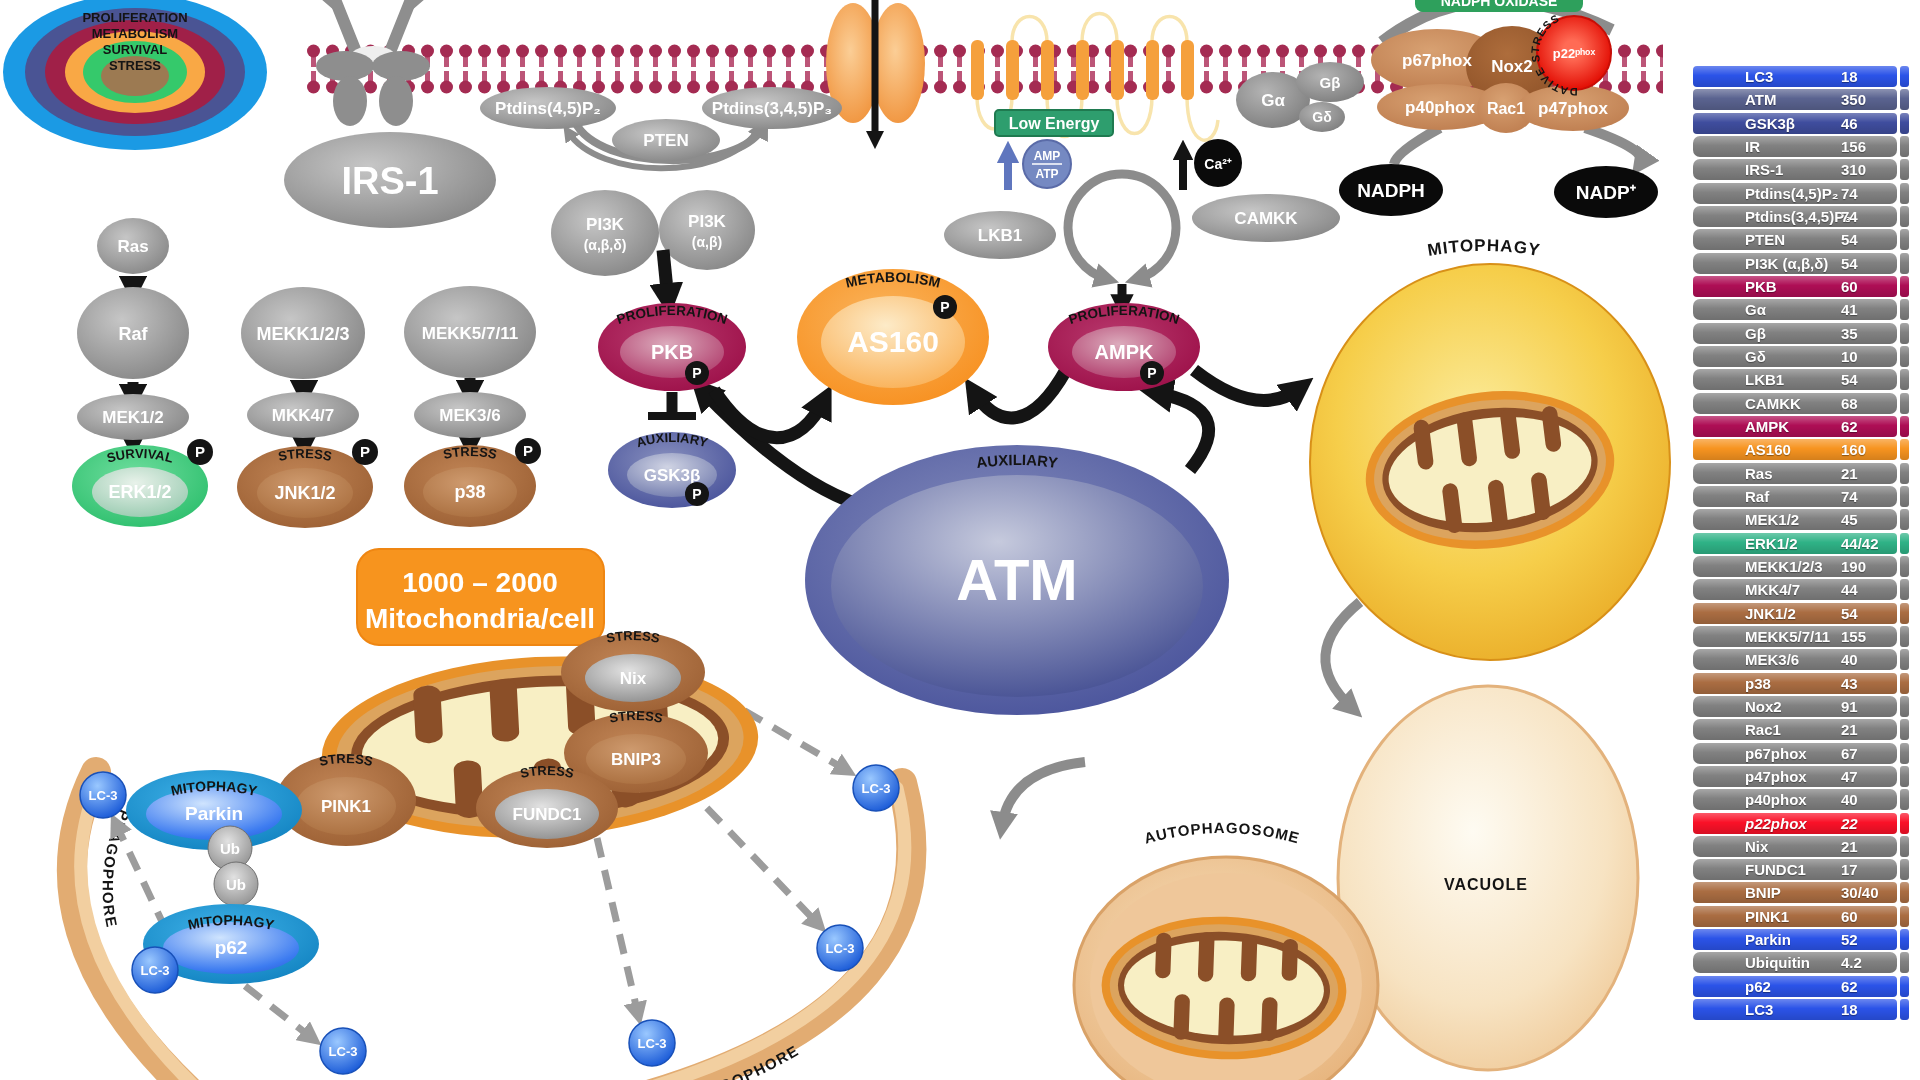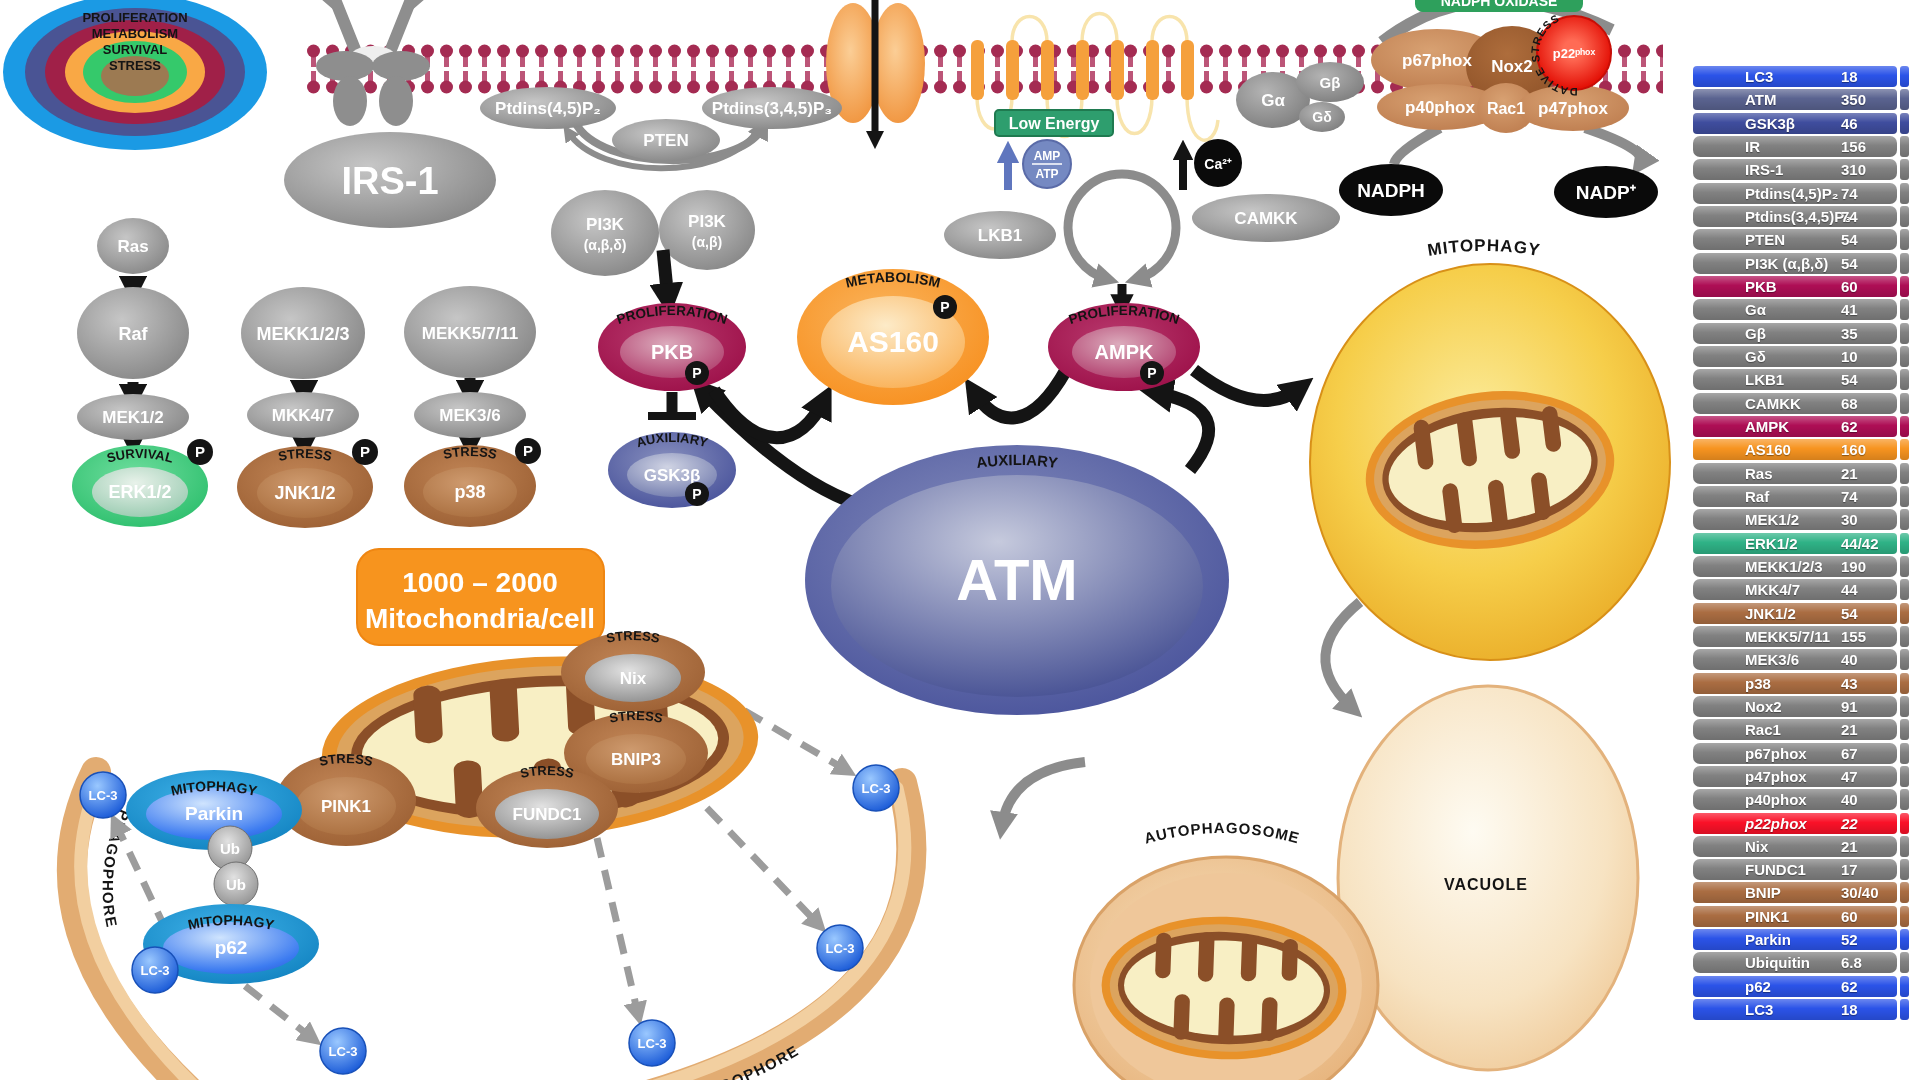--- a/index.html
+++ b/index.html
@@ -676,21 +676,21 @@
       <span class="tval">21</span>
     </div>
 
     <div class="trow c-gray">
       <span class="tname">Raf</span>
       <span class="tval">74</span>
     </div>
 
     <div class="trow c-gray">
       <span class="tname">MEK1/2</span>
-      <span class="tval">30</span>
+      <span class="tval">45</span>
     </div>
 
     <div class="trow c-green">
       <span class="tname">ERK1/2</span>
       <span class="tval">44/42</span>
     </div>
 
     <div class="trow c-gray">
       <span class="tname">MEKK1/2/3</span>
       <span class="tval">190</span>
@@ -771,21 +771,21 @@
       <span class="tval">60</span>
     </div>
 
     <div class="trow c-blue">
       <span class="tname">Parkin</span>
       <span class="tval">52</span>
     </div>
 
     <div class="trow c-gray">
       <span class="tname">Ubiquitin</span>
-      <span class="tval">6.8</span>
+      <span class="tval">4.2</span>
     </div>
 
     <div class="trow c-blue">
       <span class="tname">p62</span>
       <span class="tval">62</span>
     </div>
 
     <div class="trow c-blue">
       <span class="tname">LC3</span>
       <span class="tval">18</span>

